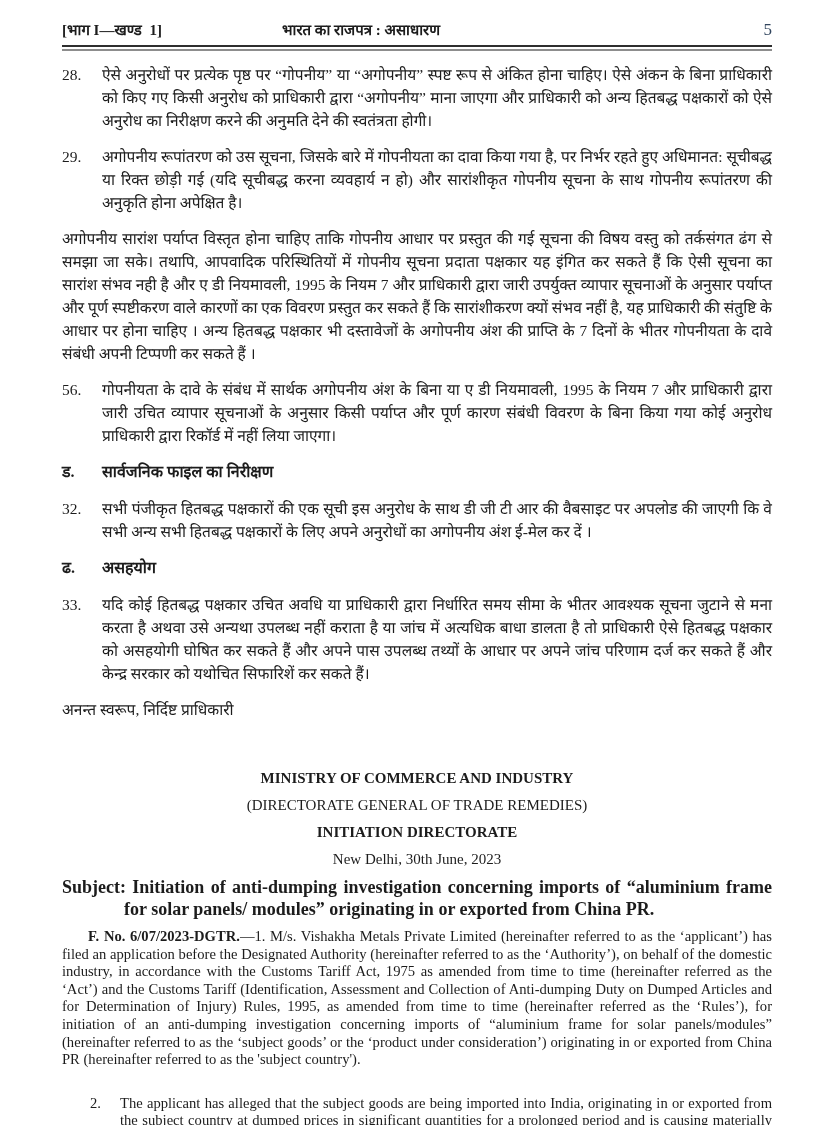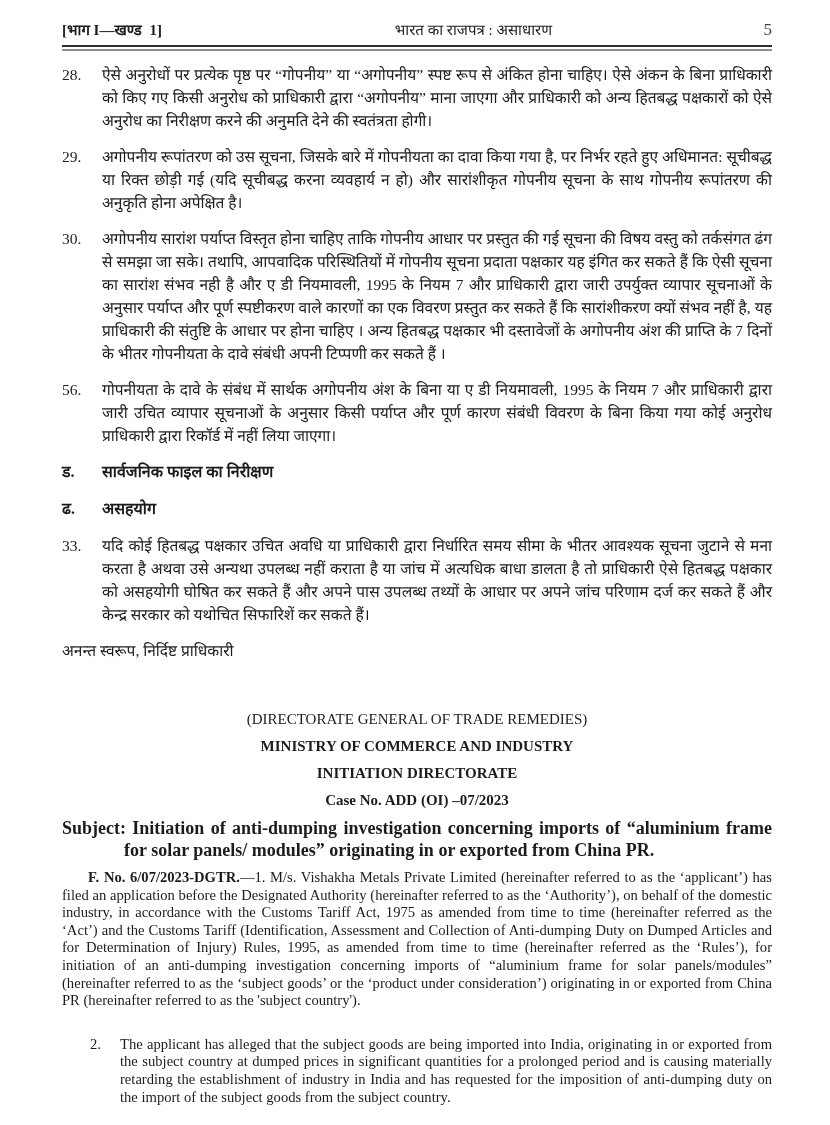--- a/index.html
+++ b/index.html
@@ -24,22 +24,22 @@
     font-size: 15px;
     line-height: 20px;
   }
   .gz-header .left {
     width: 220px;
     white-space: pre;
     font-weight: bold;
   }
   .gz-header .center {
     flex: 1;
-    text-align: right;
-    font-weight: normal;
+    text-align: left;
+    font-weight: bold;
   }
   .gz-header .pageno {
     width: 220px;
     text-align: right;
     font-size: 17px;
     color: #31455e;
     font-weight: normal;
   }
   .double-rule {
     margin-top: 5px;
@@ -138,55 +138,58 @@
     <span class="num">28.</span>
     <span class="txt">ऐसे अनुरोधों पर प्रत्येक पृष्ठ पर “गोपनीय” या “अगोपनीय” स्पष्ट रूप से अंकित होना चाहिए। ऐसे अंकन के बिना प्राधिकारी को किए गए किसी अनुरोध को प्राधिकारी द्वारा “अगोपनीय” माना जाएगा और प्राधिकारी को अन्य हितबद्ध पक्षकारों को ऐसे अनुरोध का निरीक्षण करने की अनुमति देने की स्वतंत्रता होगी।</span>
   </div>
 
   <div class="hpara">
     <span class="num">29.</span>
     <span class="txt">अगोपनीय रूपांतरण को उस सूचना, जिसके बारे में गोपनीयता का दावा किया गया है, पर निर्भर रहते हुए अधिमानत: सूचीबद्ध या रिक्त छोड़ी गई (यदि सूचीबद्ध करना व्यवहार्य न हो) और सारांशीकृत गोपनीय सूचना के साथ गोपनीय रूपांतरण की अनुकृति होना अपेक्षित है।</span>
   </div>
 
   <div class="hpara">
-    <span class="num">30.</span>
     <span class="txt">अगोपनीय सारांश पर्याप्त विस्तृत होना चाहिए ताकि गोपनीय आधार पर प्रस्तुत की गई सूचना की विषय वस्तु को तर्कसंगत ढंग से समझा जा सके। तथापि, आपवादिक परिस्थितियों में गोपनीय सूचना प्रदाता पक्षकार यह इंगित कर सकते हैं कि ऐसी सूचना का सारांश संभव नही है और ए डी नियमावली, 1995 के नियम 7 और प्राधिकारी द्वारा जारी उपर्युक्त व्यापार सूचनाओं के अनुसार पर्याप्त और पूर्ण स्पष्टीकरण वाले कारणों का एक विवरण प्रस्तुत कर सकते हैं कि सारांशीकरण क्यों संभव नहीं है, यह प्राधिकारी की संतुष्टि के आधार पर होना चाहिए ।  अन्य हितबद्ध पक्षकार भी दस्तावेजों के अगोपनीय अंश की प्राप्ति के 7 दिनों के भीतर गोपनीयता के दावे संबंधी अपनी टिप्पणी कर सकते हैं ।</span>
   </div>
 
   <div class="hpara">
     <span class="num">56.</span>
     <span class="txt">गोपनीयता के दावे के संबंध में सार्थक अगोपनीय अंश के बिना या ए डी नियमावली, 1995 के नियम 7 और प्राधिकारी द्वारा जारी उचित व्यापार सूचनाओं के अनुसार किसी पर्याप्त और पूर्ण कारण संबंधी विवरण के बिना किया गया कोई अनुरोध प्राधिकारी द्वारा रिकॉर्ड में नहीं लिया जाएगा।</span>
   </div>
 
   <div class="hheading">
     <span class="num">ड.</span>
     <span>सार्वजनिक फाइल का निरीक्षण</span>
   </div>
 
+  <div class="hpara">
+    <span class="num">32.</span>
+    <span class="txt">सभी पंजीकृत हितबद्ध पक्षकारों की एक सूची इस अनुरोध के साथ डी जी टी आर की वैबसाइट पर अपलोड की जाएगी कि वे सभी अन्य सभी हितबद्ध पक्षकारों के लिए अपने अनुरोधों का अगोपनीय अंश ई-मेल कर दें ।</span>
+  </div>
 
   <div class="hheading">
     <span class="num">ढ.</span>
     <span>असहयोग</span>
   </div>
 
   <div class="hpara">
     <span class="num">33.</span>
     <span class="txt">यदि कोई हितबद्ध पक्षकार उचित अवधि या प्राधिकारी द्वारा निर्धारित समय सीमा  के भीतर आवश्यक सूचना जुटाने से मना करता है अथवा उसे अन्यथा उपलब्ध नहीं कराता है या जांच में अत्यधिक बाधा डालता है तो प्राधिकारी ऐसे हितबद्ध पक्षकार को असहयोगी घोषित कर सकते हैं और अपने पास उपलब्ध तथ्यों के आधार पर अपने जांच परिणाम दर्ज कर सकते हैं और केन्द्र सरकार को यथोचित सिफारिशें कर सकते हैं।</span>
   </div>
 
   <div class="signature">अनन्त स्वरूप, निर्दिष्ट प्राधिकारी</div>
 </div>
 
 <div class="eng-block-gap"></div>
 
 <div class="eng-center">
+  <div class="cline bold">MINISTRY OF COMMERCE AND INDUSTRY</div>
   <div class="cline">(DIRECTORATE GENERAL OF TRADE REMEDIES)</div>
-  <div class="cline bold">MINISTRY OF COMMERCE AND INDUSTRY</div>
   <div class="cline bold">INITIATION DIRECTORATE</div>
-  <div class="cline bold">Case No. ADD (OI) –07/2023</div>
+  <div class="cline">New Delhi, 30th June, 2023</div>
 </div>
 
 <div class="subject"><span>Subject:</span> <span>Initiation of anti-dumping investigation concerning imports of “aluminium frame for solar panels/ modules” originating in or exported from China PR.</span></div>
 
 <div class="epara first"><span class="lead">F. No. 6/07/2023-DGTR.</span><span>—1. M/s. Vishakha Metals Private Limited (hereinafter referred to as the ‘applicant’) has filed an application before the Designated Authority (hereinafter referred to as the ‘Authority’), on behalf of the domestic industry, in accordance with the Customs Tariff Act, 1975 as amended from time to time (hereinafter referred as the ‘Act’) and the Customs Tariff (Identification, Assessment and Collection of Anti-dumping Duty on Dumped Articles and for Determination of Injury) Rules, 1995, as amended from time to time (hereinafter referred as the ‘Rules’), for initiation of an anti-dumping investigation concerning imports of “aluminium frame for solar panels/modules” (hereinafter referred to as the ‘subject goods’ or the ‘product under consideration’) originating in or exported from China PR (hereinafter referred to as the 'subject country').</span></div>
 
 <div class="epara2">
   <span class="num">2.</span>
   <span class="txt">The applicant has alleged that the subject goods are being imported into India, originating in or exported from the subject country at dumped prices in significant quantities for a prolonged period and is causing materially retarding the establishment of industry in India and has requested for the imposition of anti-dumping duty on the import of the subject goods from the subject country.</span>
 </div>

